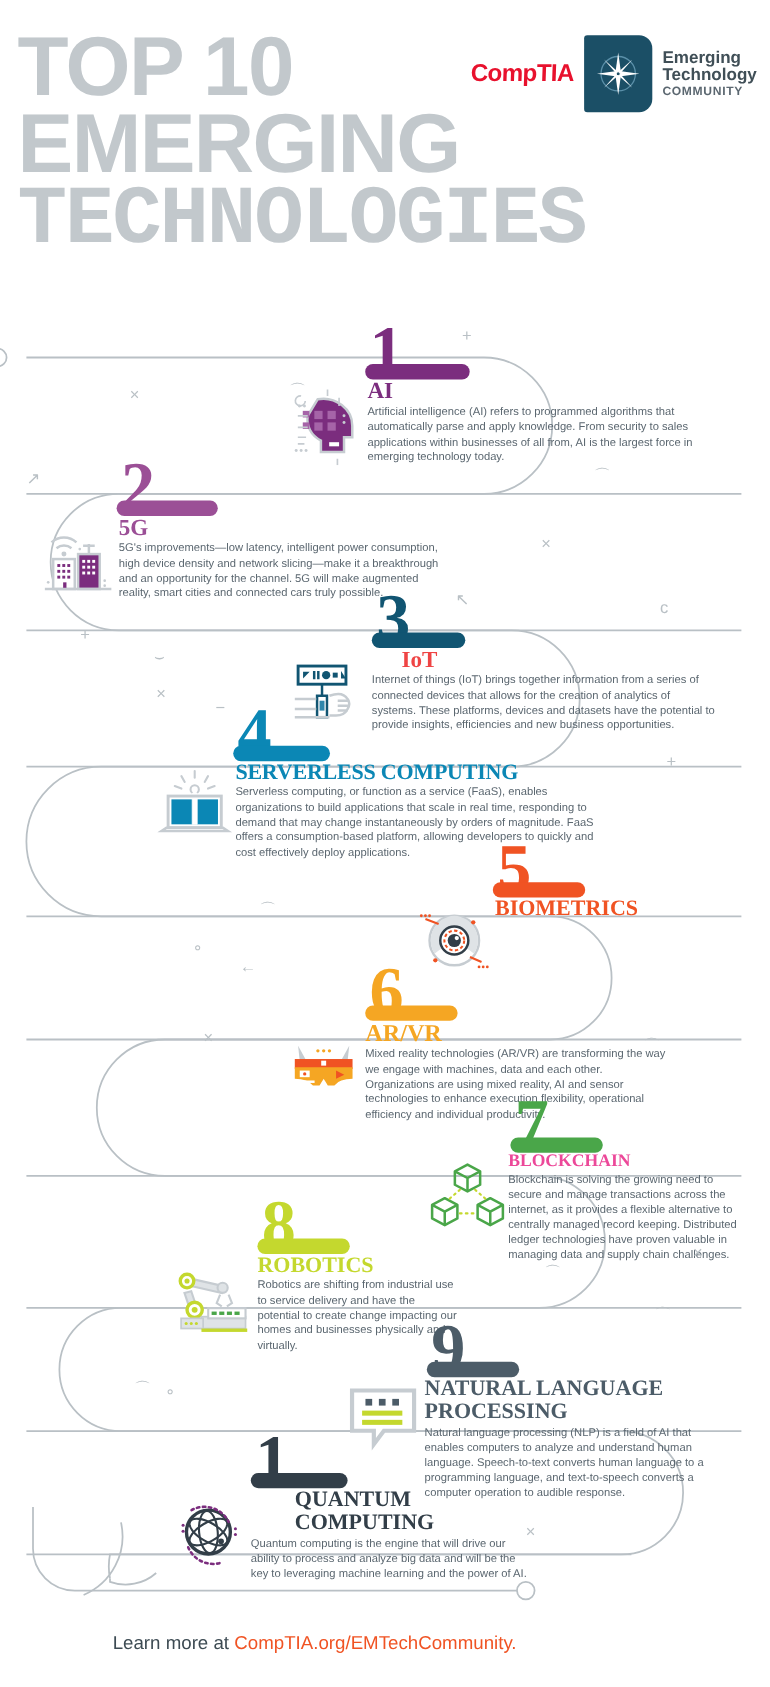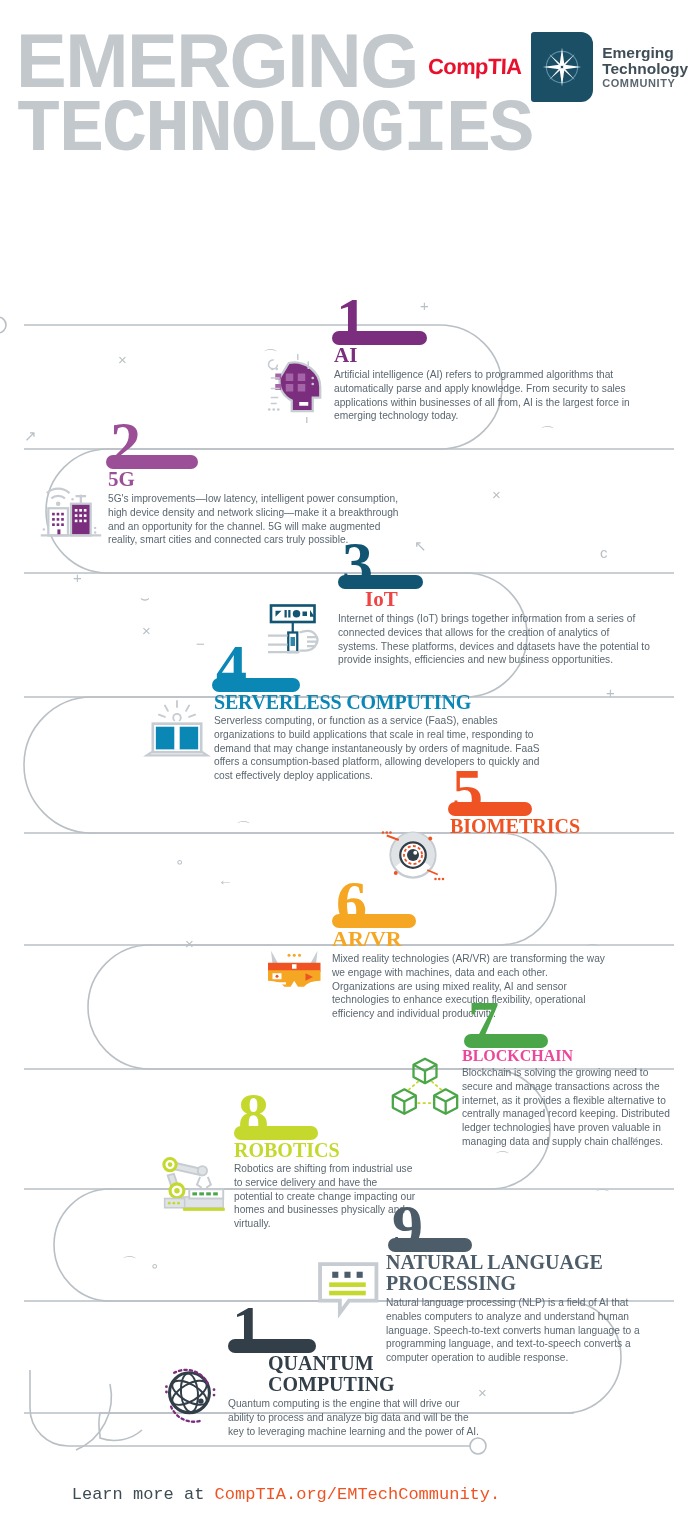--- a/index.html
+++ b/index.html
@@ -68,29 +68,30 @@
     font-size:10.2px; line-height:1.34; color:#5b6770;
     font-family:"Liberation Sans", sans-serif;
   }
 
   
   .deco { position:absolute; color:#b9c0c5; font-size:15px; font-family:"Liberation Sans",sans-serif; line-height:1; user-select:none; }
 
   
   #footer {
     position:absolute; left:0; bottom:30px; width:572px; text-align:center;
-    font-size:17px; color:#3d4b53; font-family:Liberation Mono, monospace;
+    font-size:17px; color:#3d4b53; font-family:Liberation Sans, sans-serif;
   }
   #footer .link { color:#f05323; }
 </style>
 </head>
 <body>
 
 <div id="header">
   <div id="title">
+    <span class="tline l1">TOP 10</span>
     <span class="tline l2">EMERGING</span>
     <span class="tline l3">TECHNOLOGIES</span>
   </div>
 
   <div id="logo">
     <div id="comptia-word">CompTIA</div>
     <div id="logo-mark">
       <svg width="46" height="46" viewBox="0 0 100 100">
         <circle cx="50" cy="50" r="34" fill="none" stroke="#5a8fa8" stroke-width="2.5"></circle>
         <g fill="#ffffff">

